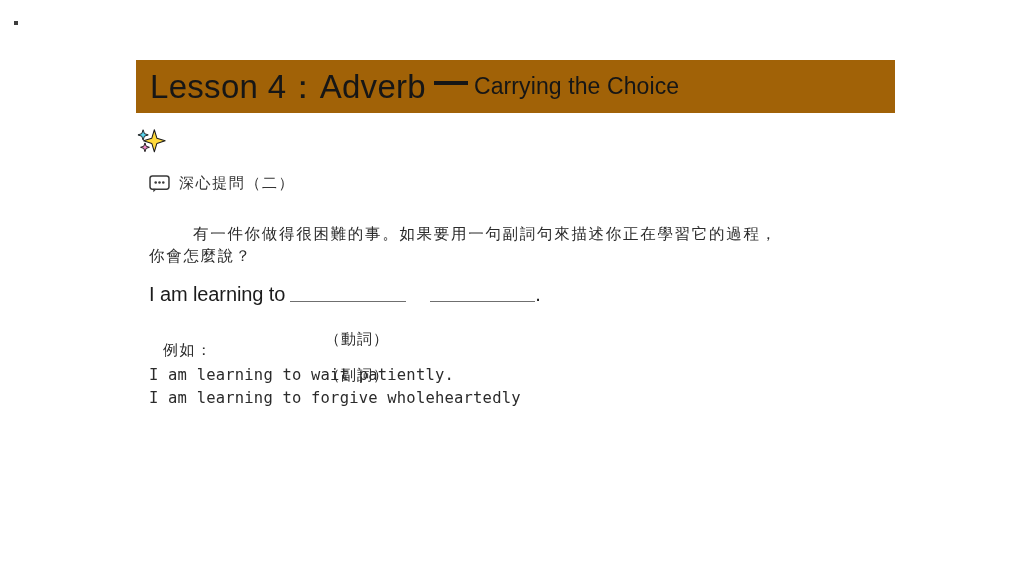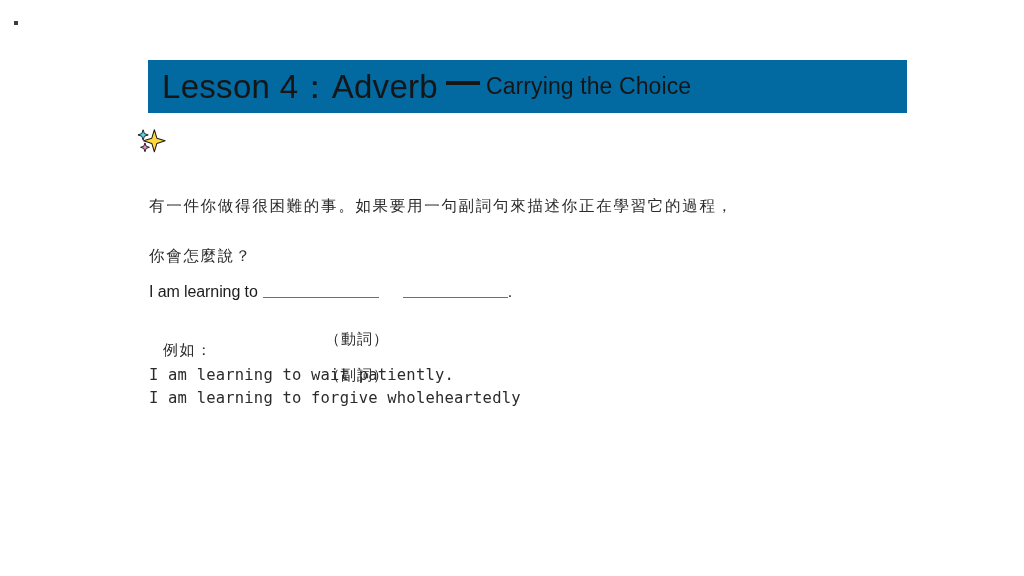--- a/index.html
+++ b/index.html
@@ -27,25 +27,25 @@
     left: 14px;
     top: 21px;
     width: 4px;
     height: 4px;
     background: #3d3d3d;
   }
 
   
   .title-banner {
     position: absolute;
-    left: 148px;
+    left: 136px;
     top: 60px;
     width: 759px;
     height: 53px;
-    background: #0369a1;
+    background: #a16207;
     display: flex;
     align-items: center;
     padding-left: 14px;
     box-sizing: border-box;
     overflow: hidden;
   }
   .title-main {
     font-family: "Liberation Sans", sans-serif;
     font-size: 33px;
     font-weight: 400;
@@ -120,35 +120,35 @@
   
   .body-line {
     position: absolute;
     left: 149px;
     font-family: "DejaVu Serif", "Liberation Serif", serif;
     font-size: 15.5px;
     color: #2b2b2b;
     letter-spacing: 1.7px;
     white-space: pre;
   }
-  .body-line-1 { top: 196px; }
+  .body-line-1 { top: 224px; margin-left: 44px; }
   .body-line-2 { top: 246px; }
 
   
   .blank-sentence {
     position: absolute;
     left: 149px;
     top: 283px;
     font-family: "Liberation Sans", sans-serif;
-    font-size: 16px;
+    font-size: 20px;
     color: #1c1c1c;
     letter-spacing: -0.1px;
     white-space: pre;
     display: flex;
-    align-items: flex-start;
+    align-items: center;
   }
   .blank-line {
     display: inline-block;
     border-bottom: 1.6px solid #6f6f6f;
     height: 14px;
   }
   .blank-a { width: 116px; margin-left: 5px; }
   .blank-gap { display: inline-block; width: 24px; }
   .blank-b { width: 105px; }
 
@@ -210,20 +210,32 @@
   <div class="section-heading">
     <span>
       <svg class="sparkle-icon" viewBox="0 0 32 32" xmlns="http://www.w3.org/2000/svg">
         <path d="M18.5 4 L21.2 13.0 L30 15.8 L21.2 18.6 L18.5 27.5 L15.8 18.6 L7 15.8 L15.8 13.0 Z" fill="#FFD93B" stroke="#1a1a1a" stroke-width="1.1" stroke-linejoin="round"></path>
         <path d="M6.5 4 L7.9 8.1 L12 9.5 L7.9 10.9 L6.5 15 L5.1 10.9 L1 9.5 L5.1 8.1 Z" fill="#5BD6F0" stroke="#1a1a1a" stroke-width="1" stroke-linejoin="round"></path>
         <path d="M8.5 18 L9.7 21.5 L13.2 22.7 L9.7 23.9 L8.5 27.4 L7.3 23.9 L3.8 22.7 L7.3 21.5 Z" fill="#F58AC8" stroke="#1a1a1a" stroke-width="1" stroke-linejoin="round"></path>
       </svg>
     </span>
   </div>
 
+  <div class="prompt-label">
+    <span>
+      <svg class="bubble-icon" viewBox="0 0 22 19" xmlns="http://www.w3.org/2000/svg">
+        <rect x="1" y="1" width="20" height="14" rx="2.5" ry="2.5" fill="none" stroke="#3a3a3a" stroke-width="1.6"></rect>
+        <path d="M4.5 14.6 L4.5 18.2 L8.0 14.8 Z" fill="#3a3a3a"></path>
+        <circle cx="7" cy="8" r="1.35" fill="#3a3a3a"></circle>
+        <circle cx="11" cy="8" r="1.35" fill="#3a3a3a"></circle>
+        <circle cx="15" cy="8" r="1.35" fill="#3a3a3a"></circle>
+      </svg>
+    </span>
+    <span class="prompt-label-text">深心提問（二）</span>
+  </div>
 
   <div class="body-line body-line-1">有一件你做得很困難的事。如果要用一句副詞句來描述你正在學習它的過程，</div>
   <div class="body-line body-line-2">你會怎麼說？</div>
 
   <div class="blank-sentence">
     <span>I am learning to</span>
     <span class="blank-line blank-a"></span>
     <span class="blank-gap"></span>
     <span class="blank-line blank-b"></span>
     <span>.</span>

